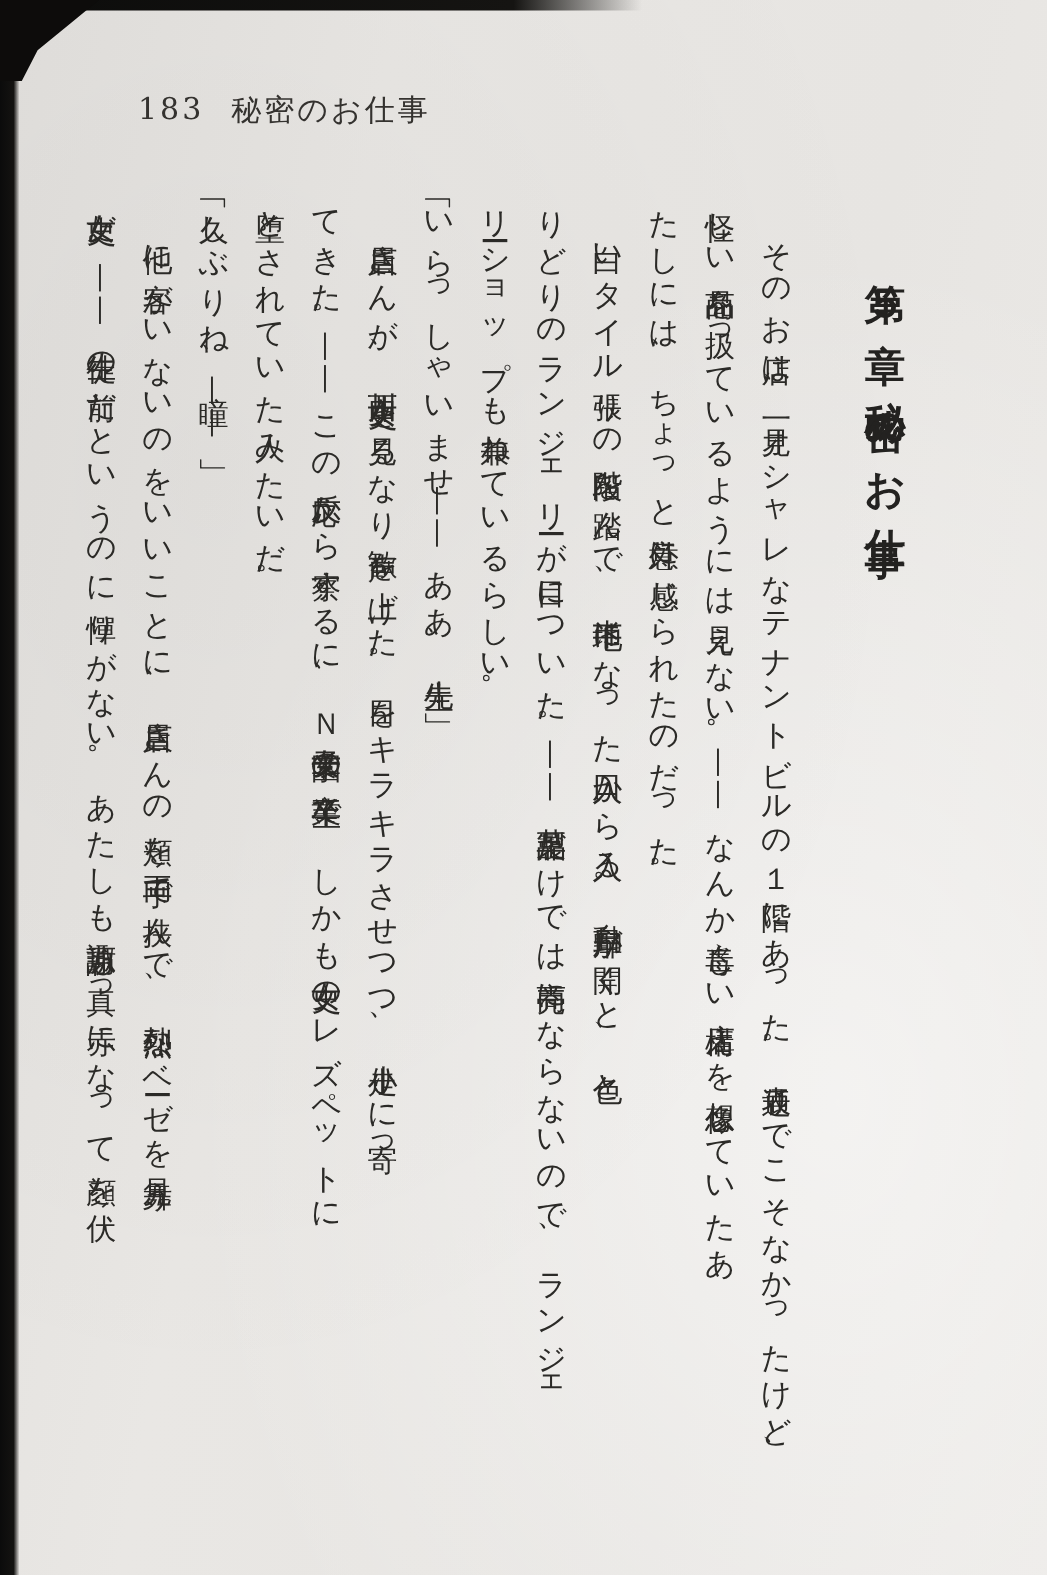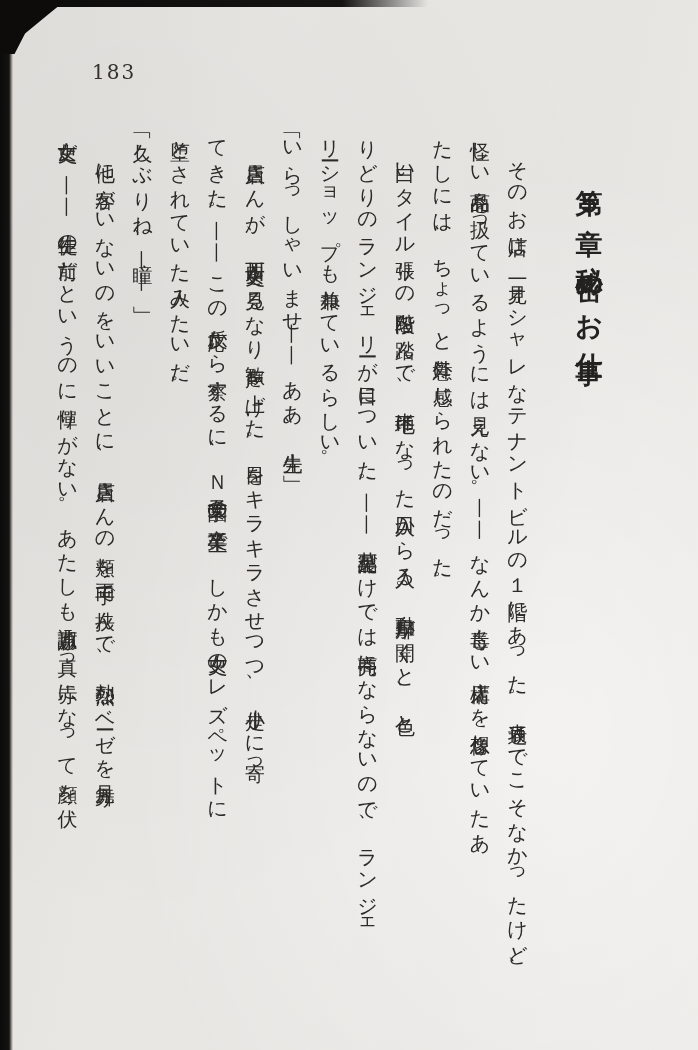--- a/index.html
+++ b/index.html
@@ -66,18 +66,19 @@
 </style>
 </head>
 <body>
 
 <div class="scan-left"></div>
 <div class="scan-top"></div>
 <div class="scan-corner"></div>
 
 <div class="page-header">
   <span>183</span>
+  <span>秘密のお仕事</span>
 </div>
 
 <div class="vertical-block">
   <p class="chapter-title">第５章　秘密のお仕事</p>
   <div style="display:contents;"><p class="tcol">　そのお店は、一見オシャレなテナントビルの１階にあった。表通りでこそなかったけど、</p><p class="tcol">怪しい商品を扱っているようには見えない。——なんか毒々しい店構えを想像していたあ</p><p class="tcol">たしには、ちょっと意外に感じられたのだった。</p><p class="tcol">　白いタイル張りの階段を踏んで、半地下になった入口から入る。自動扉が開くと、色と</p><p class="tcol">りどりのランジェリーが目についた。——革製品だけでは商売にならないので、ランジェ</p><p class="tcol">リーショップも兼ねているらしい。</p><p class="tcol">「いらっしゃいませ——ああ、先生！」</p><p class="tcol">　店員さんが、川西女史を見るなり歓声を上げた。目をキラキラさせつつ、小走りに寄っ</p><p class="tcol">てきた。——この反応から察するに、Ｎ女子学園の卒業生で、しかも女史のレズペットに</p><p class="tcol">堕とされていた人みたいだ。</p><p class="tcol">「久しぶりね、瞳——」</p><p class="tcol">　他に客がいないのをいいことに、店員さんの頬を両手で挟んで、熱烈なベーゼを見舞う</p><p class="tcol">女史だ。——生徒の前だというのに憚りがない。あたしも諏訪原も真っ赤になって顔を伏</p></div>
 </div>
 
 </body></html>

